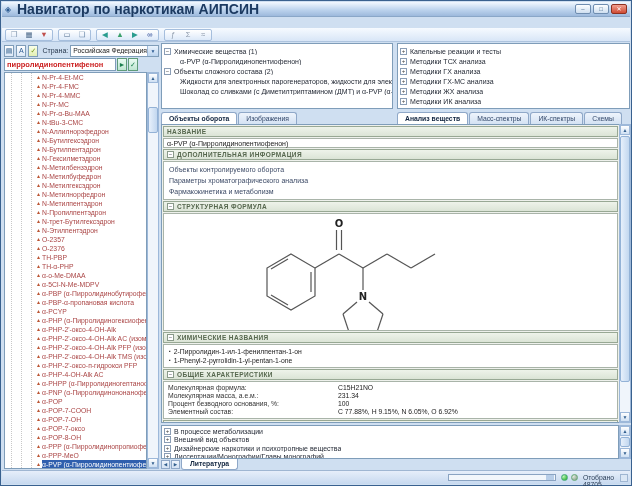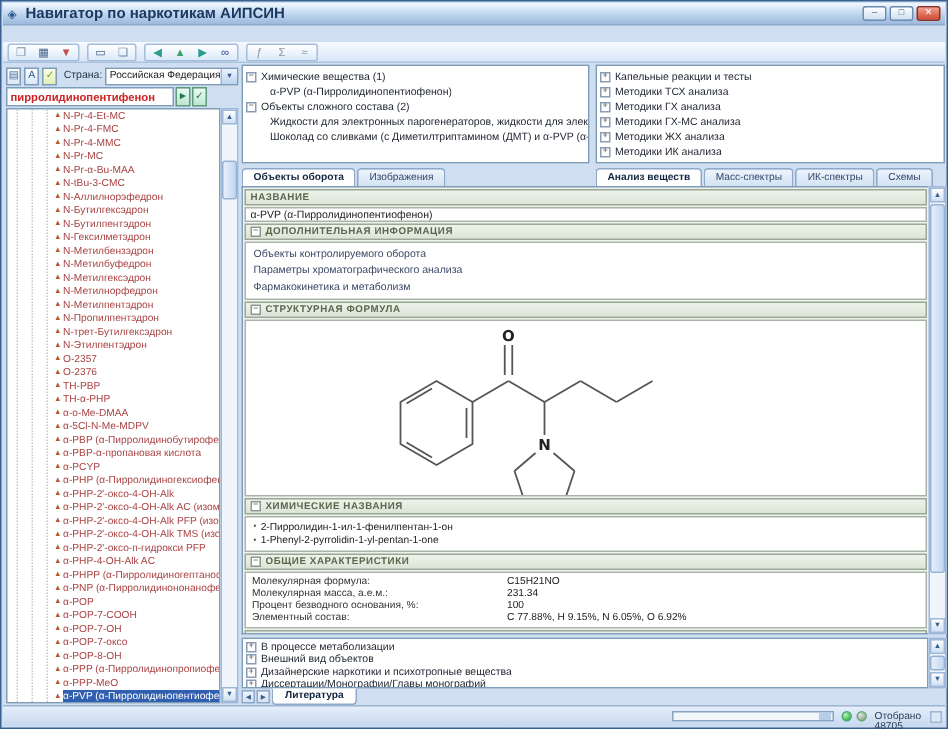--- a/index.html
+++ b/index.html
@@ -4,21 +4,21 @@
 <style>
   * { margin:0; padding:0; box-sizing:border-box; }
   html,body { width:632px; height:486px; }
   body { font-family:"Liberation Sans", sans-serif; background:#e8e8e2; position:relative; font-size:8px; color:#222; }
   .window { position:absolute; left:0; top:0; width:632px; height:486px; border:1px solid #39618f; background:#cfdff1; }
 
   
   .titlebar { position:absolute; left:1px; top:1px; right:1px; height:15px;
     background:linear-gradient(#f2f8ff,#bdd4ee 55%,#9db9dc); display:flex; align-items:center; padding:0 3px; border-bottom:1px solid #8aa7c8;}
   .titlebar .appicon { width:9px; height:9px; color:#2d5c93; font-size:8px; line-height:9px; margin-right:3px; }
-  .titlebar .title { font-size:10px; font-weight:bold; color:#1c3a61; flex:1; white-space:nowrap; overflow:hidden; }
+  .titlebar .title { font-size:14px; font-weight:bold; color:#1c3a61; flex:1; white-space:nowrap; overflow:hidden; }
   .winbtn { width:16px; height:10px; border:1px solid #6f8db0; border-radius:2px; font-size:6px; line-height:8px; text-align:center;
     background:linear-gradient(#fdfeff,#cfdff0); color:#34577f; margin-left:2px; }
   .winbtn.close { background:linear-gradient(#f2a090,#cf4a33); color:#fff; border-color:#8f3020; }
 
   
   .menubar { position:absolute; left:1px; top:16px; right:1px; height:11px; background:#e9f1fb; display:flex; align-items:center; padding-left:6px; gap:13px; border-bottom:1px solid #c3d4e9; }
   .menubar span { font-size:7.5px; color:#1e2f45; }
 
   
   .toolbar { position:absolute; left:1px; top:27px; right:1px; height:14px; background:linear-gradient(#f6faff,#d8e6f7); display:flex; align-items:center; padding-left:3px; gap:5px; border-bottom:1px solid #aec4de; }

